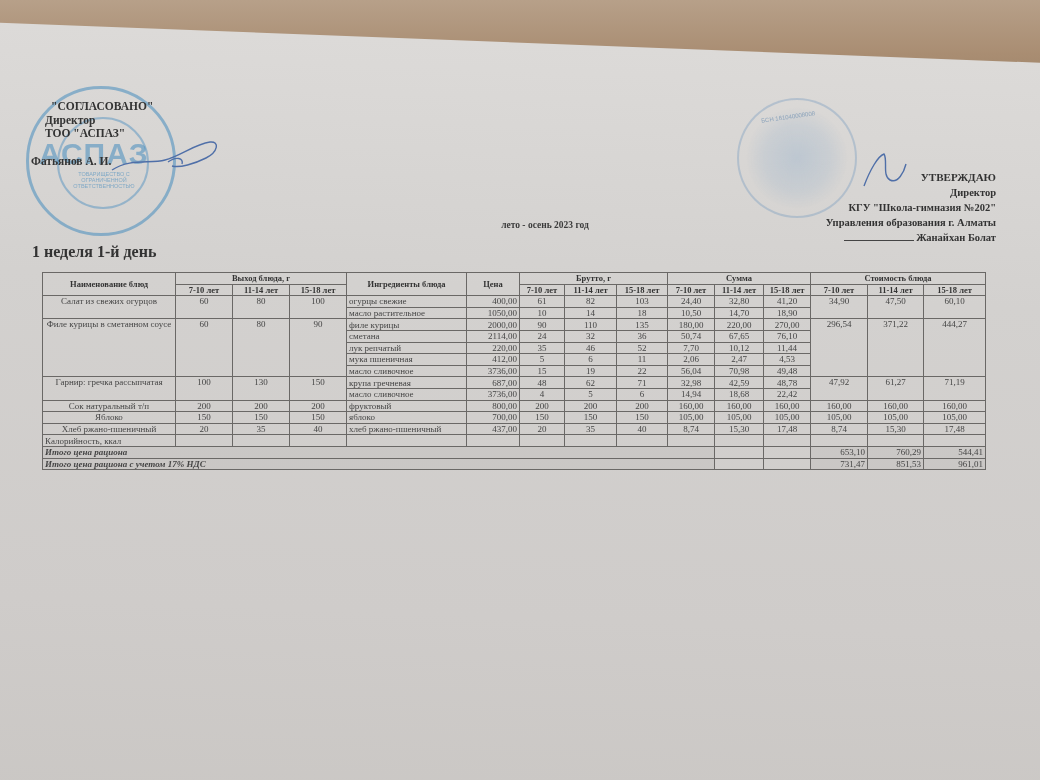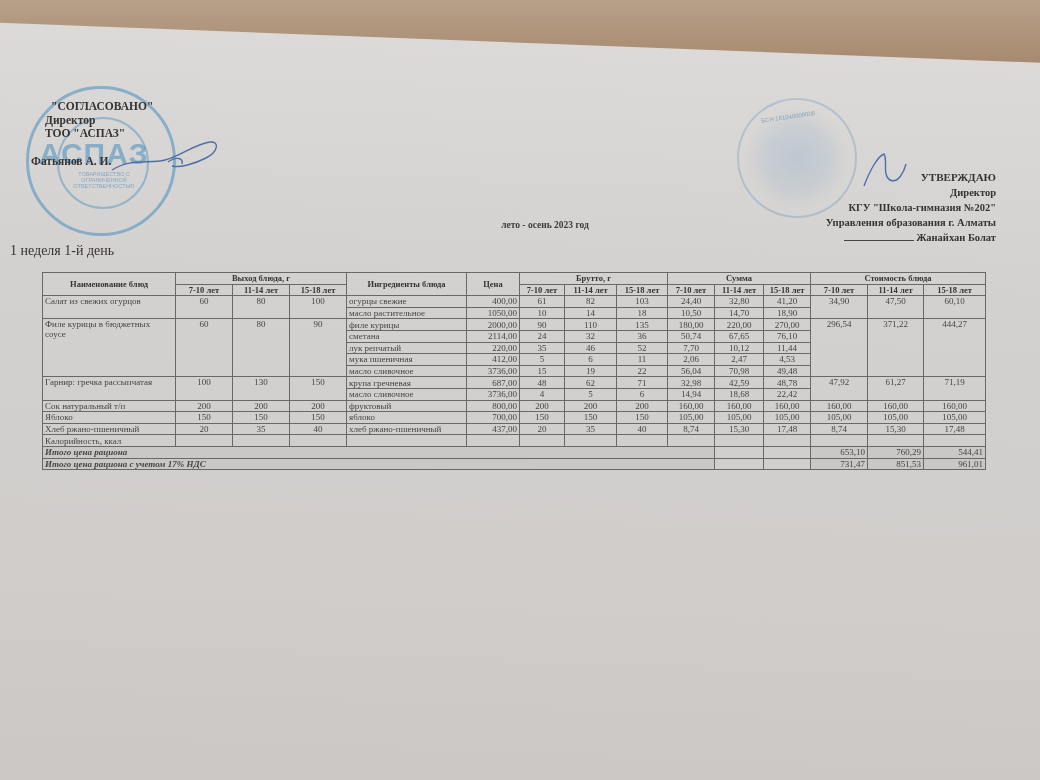--- a/index.html
+++ b/index.html
@@ -54,35 +54,35 @@
     font-family:"Liberation Sans", sans-serif; transform:rotate(-8deg);
   }
   .signature {
     position:absolute; stroke:#4f6fa8; fill:none; stroke-width:1.4;
   }
   .title {
     position:absolute; left:200px; top:219px; width:690px; text-align:center;
     font-size:9.5px; font-weight:bold; line-height:12px; color:#3b3b3b;
   }
   .week {
-    position:absolute; left:10px; top:243px; font-size:14px; font-weight:normal; color:#333;
+    position:absolute; left:32px; top:243px; font-size:16px; font-weight:bold; color:#333;
   }
   table.menu {
     position:absolute; left:42px; top:272px; width:935px;
     border-collapse:collapse; font-size:9px; table-layout:fixed;
     color:#454545;
   }
   table.menu td, table.menu th {
     border:1px solid #6a6866; padding:0 2px; height:10.6px; line-height:10px;
     overflow:hidden; white-space:nowrap;
   }
   table.menu th { font-weight:bold; text-align:center; color:#333; font-size:8.5px; }
   table.menu td.num { text-align:center; }
   table.menu td.r { text-align:right; }
-  table.menu td.name { text-align:left; white-space:normal; vertical-align:top; }
+  table.menu td.name { text-align:center; white-space:normal; vertical-align:top; }
   table.menu td.vt { vertical-align:top; }
   table.menu td.bold { font-weight:normal; }
   table.menu td.it { font-weight:bold; font-style:italic;margin-top:25px; }
   table.menu td.shade { background:rgba(0,0,0,0.03); }
 </style>
 </head>
 <body>
 
 <div class="wood"></div>
 <div class="paper"></div>
@@ -191,21 +191,21 @@
         <td class="r">1050,00</td>
         <td class="num">10</td>
         <td class="num">14</td>
         <td class="num">18</td>
         <td class="num">10,50</td>
         <td class="num">14,70</td>
         <td class="num">18,90</td>
       </tr>
 
       <tr>
-        <td rowspan="5" class="name">Филе курицы в бюджетных соусе</td>
+        <td rowspan="5" class="name">Филе курицы в сметанном соусе</td>
         <td rowspan="5" class="num vt">60</td>
         <td rowspan="5" class="num vt">80</td>
         <td rowspan="5" class="num vt">90</td>
         <td>филе курицы</td>
         <td class="r">2000,00</td>
         <td class="num">90</td>
         <td class="num">110</td>
         <td class="num">135</td>
         <td class="num">180,00</td>
         <td class="num">220,00</td>

